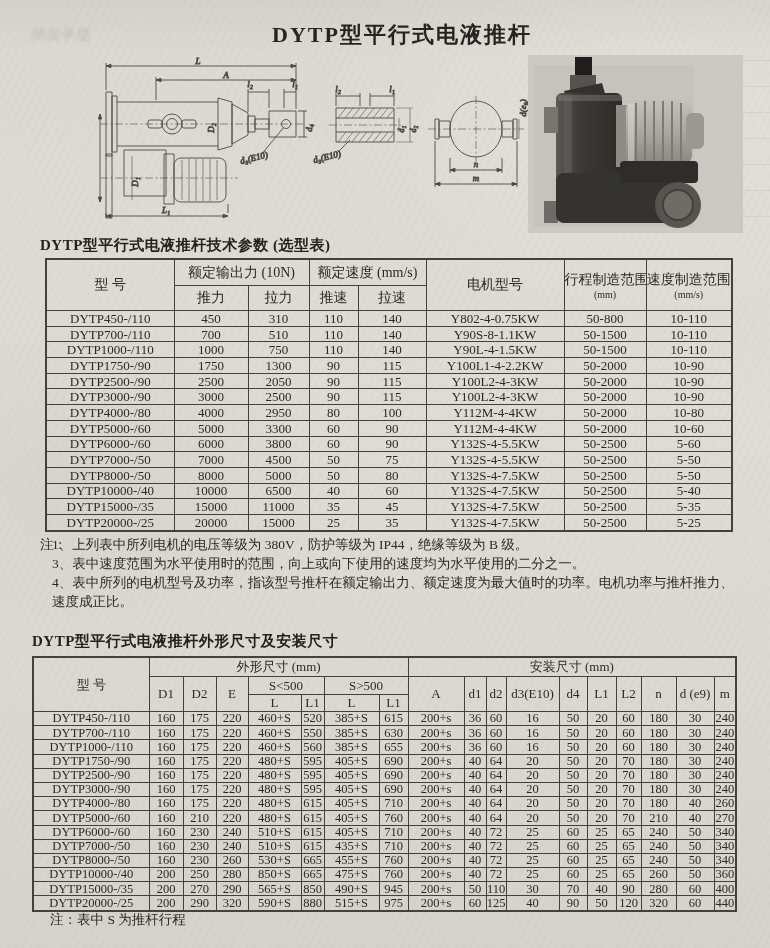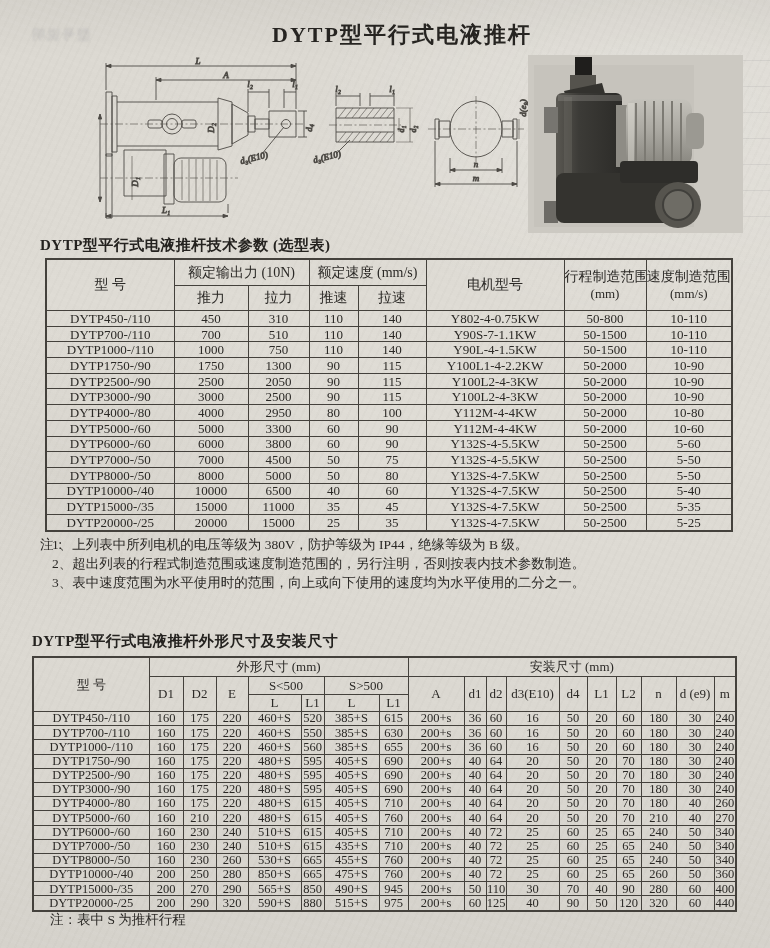--- a/index.html
+++ b/index.html
@@ -46,21 +46,21 @@
   #table1 thead td{font-size:14px;}
   #table1 tr.h1 td{height:25px;}
   #table1 tr.h2 td{height:24px;}
   #table1 tbody td{height:14.7px;line-height:1;}
   #table2{top:656px;left:32px;width:703px;border:2px solid #44413c;font-size:12.5px;}
   #table2 thead td{font-size:13px;}
   #table2 tr.h1 td{height:16px;}
   #table2 tr.h2 td{height:17px;}
   #table2 tr.h3 td{height:14px;}
   #table2 tbody td{height:13.2px;line-height:1;}
-  .unit{display:block;font-size:13px;}
+  .unit{display:block;font-size:10px;}
 
   
   #notes{position:absolute;top:535px;left:40px;width:694px;font-size:13.5px;line-height:19px;color:#2b2926;}
   #notes .note-label{position:absolute;left:0;top:0;}
   #notes .note-item{margin-left:12px;}
   #bottom-note{position:absolute;top:911px;left:36px;font-size:13.5px;color:#2b2926;margin-left:14px;}
 </style>
 </head>
 <body>
 
@@ -321,21 +321,21 @@
         <td>Y802-4-0.75KW</td>
         <td>50-800</td>
         <td>10-110</td>
       </tr>
       <tr>
         <td>DYTP700-/110</td>
         <td>700</td>
         <td>510</td>
         <td>110</td>
         <td>140</td>
-        <td>Y90S-7-1.1KW</td>
+        <td>Y90S-8-1.1KW</td>
         <td>50-1500</td>
         <td>10-110</td>
       </tr>
       <tr>
         <td>DYTP1000-/110</td>
         <td>1000</td>
         <td>750</td>
         <td>110</td>
         <td>140</td>
         <td>Y90L-4-1.5KW</td>
@@ -451,22 +451,22 @@
         <td>Y132S-4-7.5KW</td>
         <td>50-2500</td>
         <td>5-25</td>
       </tr>
     </tbody>
 </table>
 
 <div id="notes">
   <span class="note-label">注：</span>
   <div class="note-item">1、上列表中所列电机的电压等级为 380V，防护等级为 IP44，绝缘等级为 B 级。</div>
-  <div class="note-item">2、超出列表的行程式制造范围或速度制造范围的，另行注明，否则按表内技术参数制造。</div>
   <div class="note-item">3、表中速度范围为水平使用时的范围，向上或向下使用的速度均为水平使用的二分之一。</div>
+  <div class="note-item">4、表中所列的电机型号及功率，指该型号推杆在额定输出力、额定速度为最大值时的功率。电机功率与推杆推力、速度成正比。</div>
 </div>
 
 <div id="sec2" class="section-title">DYTP型平行式电液推杆外形尺寸及安装尺寸</div>
 
 <table id="table2">
   <colgroup>
     <col style="width:116px">
       <col style="width:34px">
       <col style="width:33px">
       <col style="width:32px">

